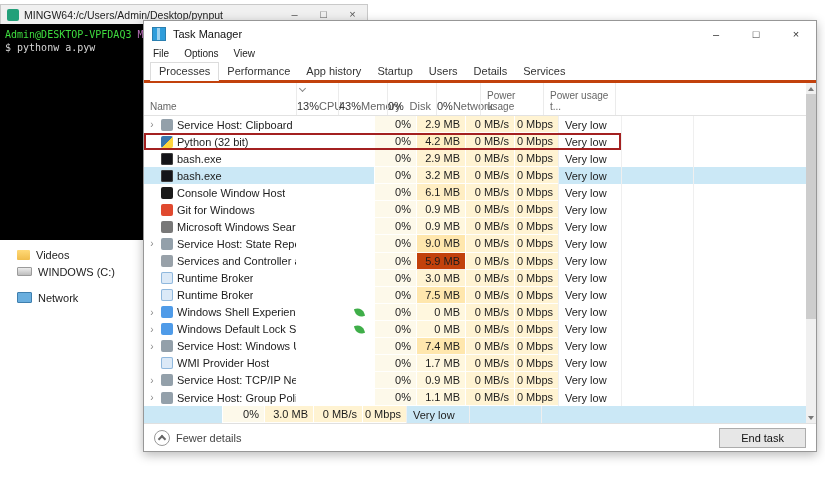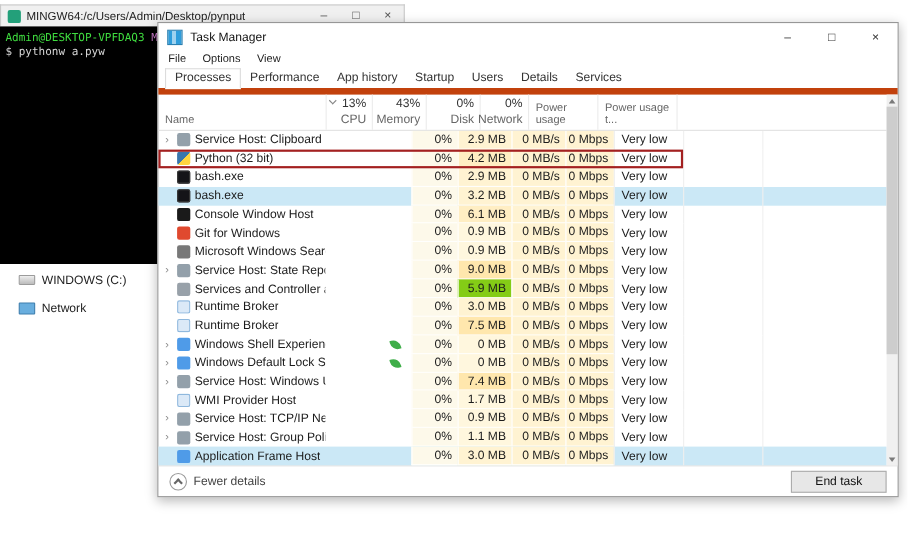--- a/index.html
+++ b/index.html
@@ -34,32 +34,32 @@
   
   .taskmgr{position:absolute;left:143px;top:20px;width:674px;height:432px;background:#fff;
            border:1px solid #979797;box-shadow:0 3px 10px rgba(0,0,0,.28);z-index:2;
            display:flex;flex-direction:column;box-sizing:border-box;}
   .tm-title{height:25px;display:flex;align-items:center;font-size:11px;color:#111;flex:none;}
   .tm-icon{width:12px;height:12px;margin:0 7px 0 8px;flex:none;border:1px solid #2a7fb0;
            background:linear-gradient(90deg,#2f9ddb 30%,#9fd2ef 30% 62%,#2f9ddb 62%);}
   .tm-controls{margin-left:auto;display:flex;height:100%;}
   .tm-ctrl{width:40px;display:flex;align-items:center;justify-content:center;font-size:11px;color:#333;}
   .tm-menu{height:15px;display:flex;align-items:center;gap:15px;padding:0 9px;font-size:10px;color:#222;flex:none;}
-  .tm-tabs{height:19px;display:flex;align-items:flex-end;padding:0 6px;border-bottom:6px solid #c2410c;
+  .tm-tabs{height:19px;display:flex;align-items:flex-end;padding:0 6px;border-bottom:3px solid #c2410c;
            font-size:11px;color:#333;flex:none;}
   .tab{padding:2px 8px 3px;}
   .tab.active{background:#fff;border:1px solid #dcdcdc;border-bottom:1px solid #fff;margin-bottom:-1px;}
 
   
   .table{flex:1;position:relative;padding-right:10px;display:flex;flex-direction:column;min-height:0;}
   .thead{height:32px;display:flex;border-bottom:1px solid #e2e2e2;flex:none;}
   .hcell{position:relative;box-sizing:border-box;border-left:1px solid #ebebeb;}
   .thead .c-name{border-left:none;}
   .hlabel{position:absolute;left:6px;bottom:3px;font-size:10px;color:#666;}
-  .hc{display:flex;flex-direction:column;align-items:flex-end;justify-content:space-between;padding:2px 5px 3px 0;}
+  .hc{display:flex;flex-direction:row;align-items:flex-end;justify-content:space-between;padding:2px 5px 3px 0;}
   .hpct{font-size:11px;color:#333;}
   .hname{font-size:11px;color:#666;}
   .sortcaret{position:absolute;left:3px;top:3px;width:4px;height:4px;border:solid #888;
              border-width:0 1px 1px 0;transform:rotate(45deg);}
 
   .c-name{width:152px;}.c-status{width:78px;}.c-cpu{width:42px;}.c-mem{width:49px;}
   .c-disk{width:49px;}.c-net{width:44px;}.c-power{width:63px;}.c-ptrend{width:72px;}.c-fill{flex:1;}
 
   .rows{flex:1;position:relative;display:flex;flex-direction:column;min-height:0;}
   .prow{flex:1;display:flex;font-size:11px;color:#1c1c1c;min-height:0;}
@@ -124,20 +124,24 @@
         <span class="t-green">Admin@DESKTOP-VPFDAQ3</span><span class="t-magenta">MINGW64</span><span class="t-yellow">~/Desktop/pynput</span>
       </div>
       <div class="term-line">
         <span class="t-fg">$ pythonw a.pyw</span>
       </div>
     </div>
   </div>
 
   <div class="explorer">
       <div class="explorer-item">
+        <span class="x-icon videos-icon"></span>
+        <span class="x-label">Videos</span>
+      </div>
+      <div class="explorer-item">
         <span class="x-icon drive-icon"></span>
         <span class="x-label">WINDOWS (C:)</span>
       </div>
       <div class="explorer-item group-gap">
         <span class="x-icon network-icon"></span>
         <span class="x-label">Network</span>
       </div>
     </div>
 
   <div class="taskmgr">
@@ -320,21 +324,21 @@
             <div class="cell c-fill"></div>
           </div>
           <div class="prow">
             <div class="cell c-name">
               <span class="chev"></span>
               <span class="proc-icon i-services-controller"></span>
               <span class="pname">Services and Controller app</span>
             </div>
             <div class="cell c-status"></div>
             <div class="cell c-cpu" style="background: rgb(253, 249, 234);">0%</div>
-            <div class="cell c-mem" style="background: #84cc16;">5.9 MB</div>
+            <div class="cell c-mem" style="background: #c2410c;">5.9 MB</div>
             <div class="cell c-disk">0 MB/s</div>
             <div class="cell c-net">0 Mbps</div>
             <div class="cell c-power">Very low</div>
             <div class="cell c-ptrend"></div>
             <div class="cell c-fill"></div>
           </div>
           <div class="prow">
             <div class="cell c-name">
               <span class="chev"></span>
               <span class="proc-icon i-runtime-broker"></span>
@@ -452,25 +456,20 @@
             <div class="cell c-status"></div>
             <div class="cell c-cpu" style="background: rgb(253, 249, 234);">0%</div>
             <div class="cell c-mem" style="background: rgb(255, 247, 222);">1.1 MB</div>
             <div class="cell c-disk">0 MB/s</div>
             <div class="cell c-net">0 Mbps</div>
             <div class="cell c-power">Very low</div>
             <div class="cell c-ptrend"></div>
             <div class="cell c-fill"></div>
           </div>
           <div class="prow selected">
-            <div class="cell c-name">
-              <span class="chev"></span>
-              <span class="proc-icon i-app-frame"></span>
-              <span class="pname">Application Frame Host</span>
-            </div>
             <div class="cell c-status"></div>
             <div class="cell c-cpu" style="background: rgb(253, 249, 234);">0%</div>
             <div class="cell c-mem" style="background: rgb(255, 243, 210);">3.0 MB</div>
             <div class="cell c-disk">0 MB/s</div>
             <div class="cell c-net">0 Mbps</div>
             <div class="cell c-power">Very low</div>
             <div class="cell c-ptrend"></div>
             <div class="cell c-fill"></div>
           </div>
         </div>

